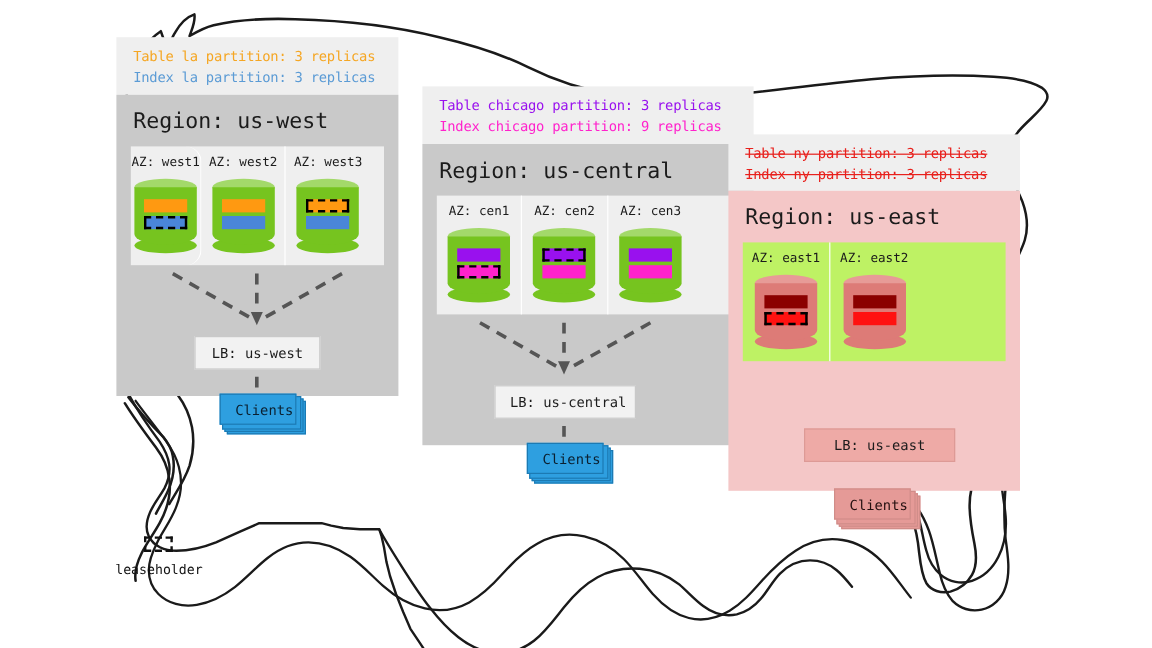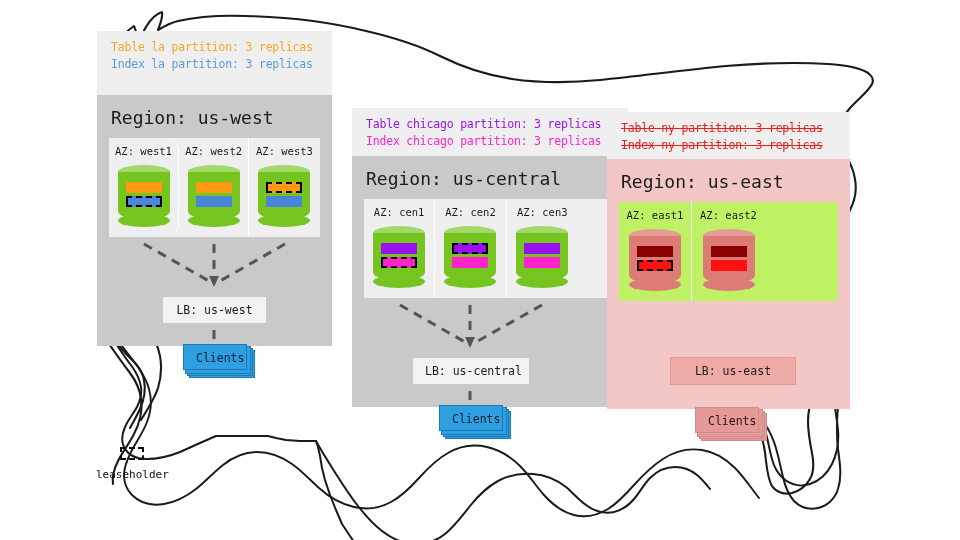--- a/index.html
+++ b/index.html
@@ -174,28 +174,28 @@
        C801,487 791,485 784,479 C778,474 774,467 772,459
        C769,449 768,439 765,430 C762,420 757,412 750,406"></path>
   <path fill="none" stroke="#1a1a1a" stroke-width="2" stroke-linejoin="round" stroke-linecap="round" d="M828,240 C832,256 836,272 840,288 C844,306 846,324 845,342
        C844,360 841,378 839,396 C837,414 836,432 838,449
        C840,463 842,477 838,489 C835,499 827,506 818,508
        C809,510 800,507 794,501 C788,494 785,486 783,477
        C780,465 778,453 774,442 C770,431 764,421 756,414"></path>
 </svg>
 
 <div class="region-panel" style="left:97px;top:31px;width:235px;">
-  <div class="partition-header" style="height:64px;">
+  <div class="partition-header" style="height:48px;">
     <div class="partition-line" style="color:#f5a623;">Table la partition: 3 replicas</div>
     <div class="partition-line" style="color:#5b9bd5;">Index la partition: 3 replicas</div>
   </div>
   <div class="region-box" style="background:#c9c9c9;height:251px;position:relative;">
     <div class="region-title">Region: us-west</div>
     <div class="az-row" style="background:#efefef;">
-      <div class="az-cell" style="width:70px;border-radius:13px;">
+      <div class="az-cell" style="width:59px;border-radius:13px;">
         <div class="az-label">AZ: west1</div>
         <div class="cyl green">
           <div class="top"></div>
           <div class="bot"></div>
           <div class="body"></div>
           <div class="bars">
             <div class="bar" style="background:#ff9911;"></div>
             <div class="bar lease" style="background:#4a86d8;"></div>
           </div>
         </div>
@@ -240,24 +240,24 @@
 
     <div class="clients-wrap" style="left:86px;top:249px;width:72px;height:30px;">
       <div class="shadow" style="left:6px;top:6px;width:64px;height:26px;"></div>
       <div class="shadow" style="left:4px;top:4px;width:64px;height:26px;"></div>
       <div class="shadow" style="left:2px;top:2px;width:64px;height:26px;"></div>
       <div class="clients-box" style="width:64px;height:26px;">Clients</div>
     </div>
   </div>
 </div>
 
-<div class="region-panel" style="left:352px;top:72px;width:276px;margin-top:36px;">
+<div class="region-panel" style="left:352px;top:72px;width:276px;">
   <div class="partition-header" style="height:48px;">
     <div class="partition-line" style="color:#9911ee;">Table chicago partition: 3 replicas</div>
-    <div class="partition-line" style="color:#ff22cc;">Index chicago partition: 3 replicas</div>
+    <div class="partition-line" style="color:#ff22cc;">Index chicago partition: 9 replicas</div>
   </div>
   <div class="region-box" style="background:#c9c9c9;height:251px;position:relative;">
     <div class="region-title">Region: us-central</div>
     <div class="az-row" style="background:#efefef;text-align:center;">
       <div class="az-cell" style="width:71.3px;">
         <div class="az-label">AZ: cen1</div>
         <div class="cyl green">
           <div class="top"></div>
           <div class="bot"></div>
           <div class="body"></div>

